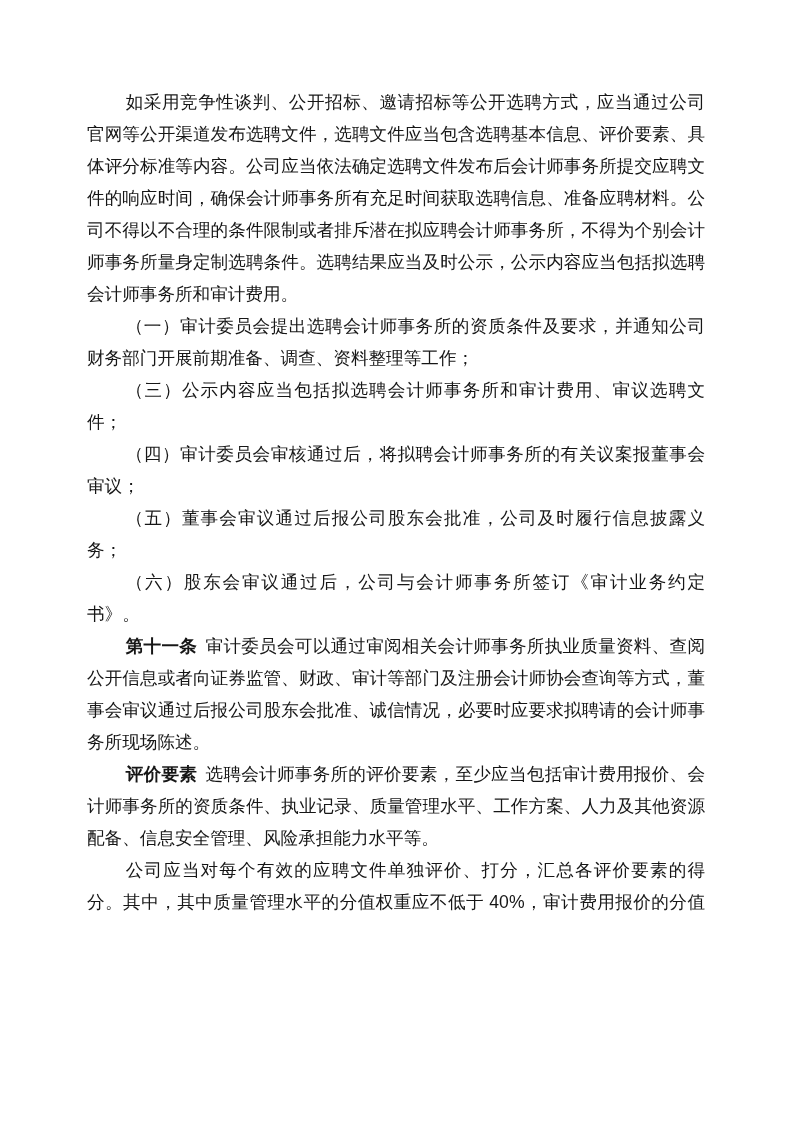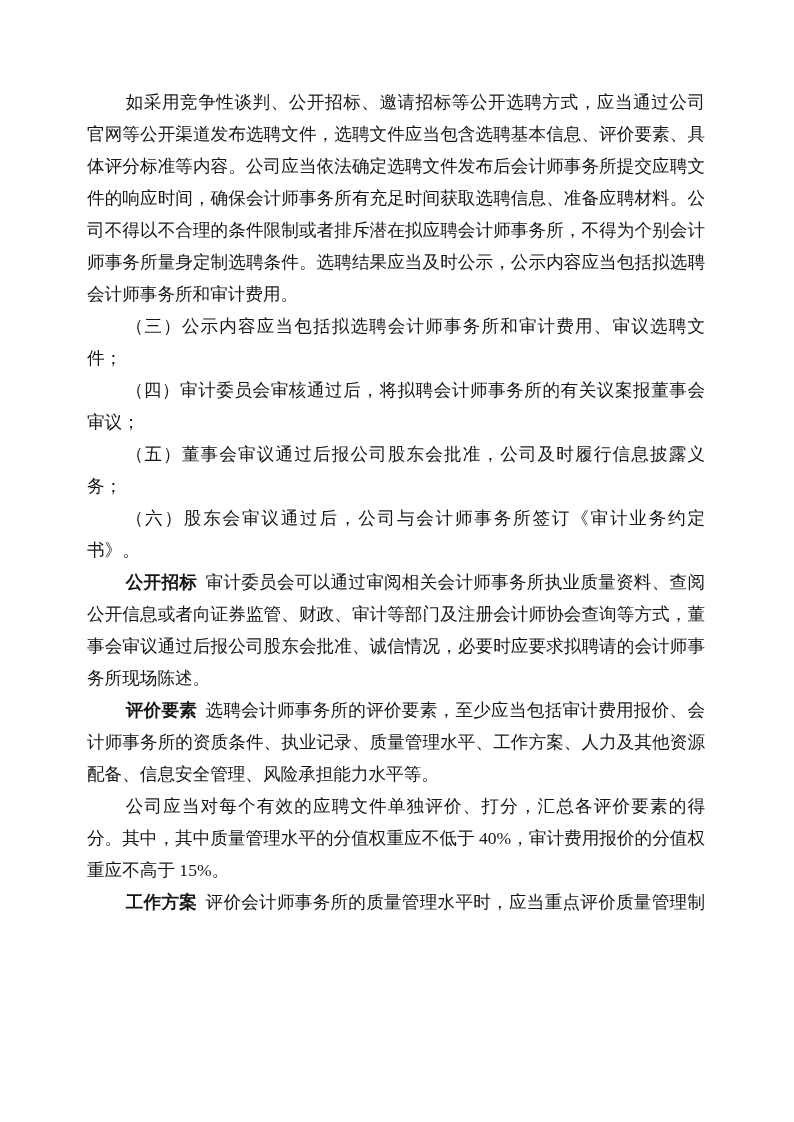--- a/index.html
+++ b/index.html
@@ -8,21 +8,21 @@
     background: #ffffff;
   }
   .page {
     position: relative;
     width: 794px;
     height: 912px;
     background: #ffffff;
     box-sizing: border-box;
     padding: 86px 89px 12px 87px;
     overflow: hidden;
-    font-family: Liberation Serif, serif;
+    font-family: Liberation Sans, sans-serif;
   }
   .doc-body p {
     margin: 0;
     padding: 0;
     font-size: 17.6px;
     line-height: 32px;
     color: #161616;
     text-align: justify;
     text-justify: inter-ideograph;
     text-indent: 2.2em;
@@ -35,31 +35,32 @@
 </style>
 </head>
 <body>
 
 <div class="page">
   <div class="doc-body">
 
     <p>如采用竞争性谈判、公开招标、邀请招标等公开选聘方式，应当通过公司官网等公开渠道发布选聘文件，选聘文件应当包含选聘基本信息、评价要素、具体评分标准等内容。公司应当依法确定选聘文件发布后会计师事务所提交应聘文件的响应时间，确保会计师事务所有充足时间获取选聘信息、准备应聘材料。公司不得以不合理的条件限制或者排斥潜在拟应聘会计师事务所，不得为个别会计师事务所量身定制选聘条件。选聘结果应当及时公示，公示内容应当包括拟选聘会计师事务所和审计费用。</p>
 
 
+    <p>（一）审计委员会提出选聘会计师事务所的资质条件及要求，并通知公司财务部门开展前期准备、调查、资料整理等工作；</p>
 
 
     <p>（三）公示内容应当包括拟选聘会计师事务所和审计费用、审议选聘文件；</p>
 
     <p>（四）审计委员会审核通过后，将拟聘会计师事务所的有关议案报董事会审议；</p>
 
     <p>（五）董事会审议通过后报公司股东会批准，公司及时履行信息披露义务；</p>
 
     <p>（六）股东会审议通过后，公司与会计师事务所签订《审计业务约定书》。</p>
 
-    <p><span class="article-label">公开招标</span><span>审计委员会可以通过审阅相关会计师事务所执业质量资料、查阅公开信息或者向证券监管、财政、审计等部门及注册会计师协会查询等方式，董事会审议通过后报公司股东会批准、诚信情况，必要时应要求拟聘请的会计师事务所现场陈述。</span></p>
+    <p><span class="article-label">第十一条</span><span>审计委员会可以通过审阅相关会计师事务所执业质量资料、查阅公开信息或者向证券监管、财政、审计等部门及注册会计师协会查询等方式，董事会审议通过后报公司股东会批准、诚信情况，必要时应要求拟聘请的会计师事务所现场陈述。</span></p>
 
     <p><span class="article-label">评价要素</span><span>选聘会计师事务所的评价要素，至少应当包括审计费用报价、会计师事务所的资质条件、执业记录、质量管理水平、工作方案、人力及其他资源配备、信息安全管理、风险承担能力水平等。</span></p>
 
     <p>公司应当对每个有效的应聘文件单独评价、打分，汇总各评价要素的得分。其中，其中质量管理水平的分值权重应不低于 40%，审计费用报价的分值权重应不高于 15%。</p>
 
     <p><span class="article-label">工作方案</span><span>评价会计师事务所的质量管理水平时，应当重点评价质量管理制度及实施情况，包括项目咨询、意见分歧解决、项目质量复核、项目质量检查、</span></p>
 
   </div>
 </div>
 

